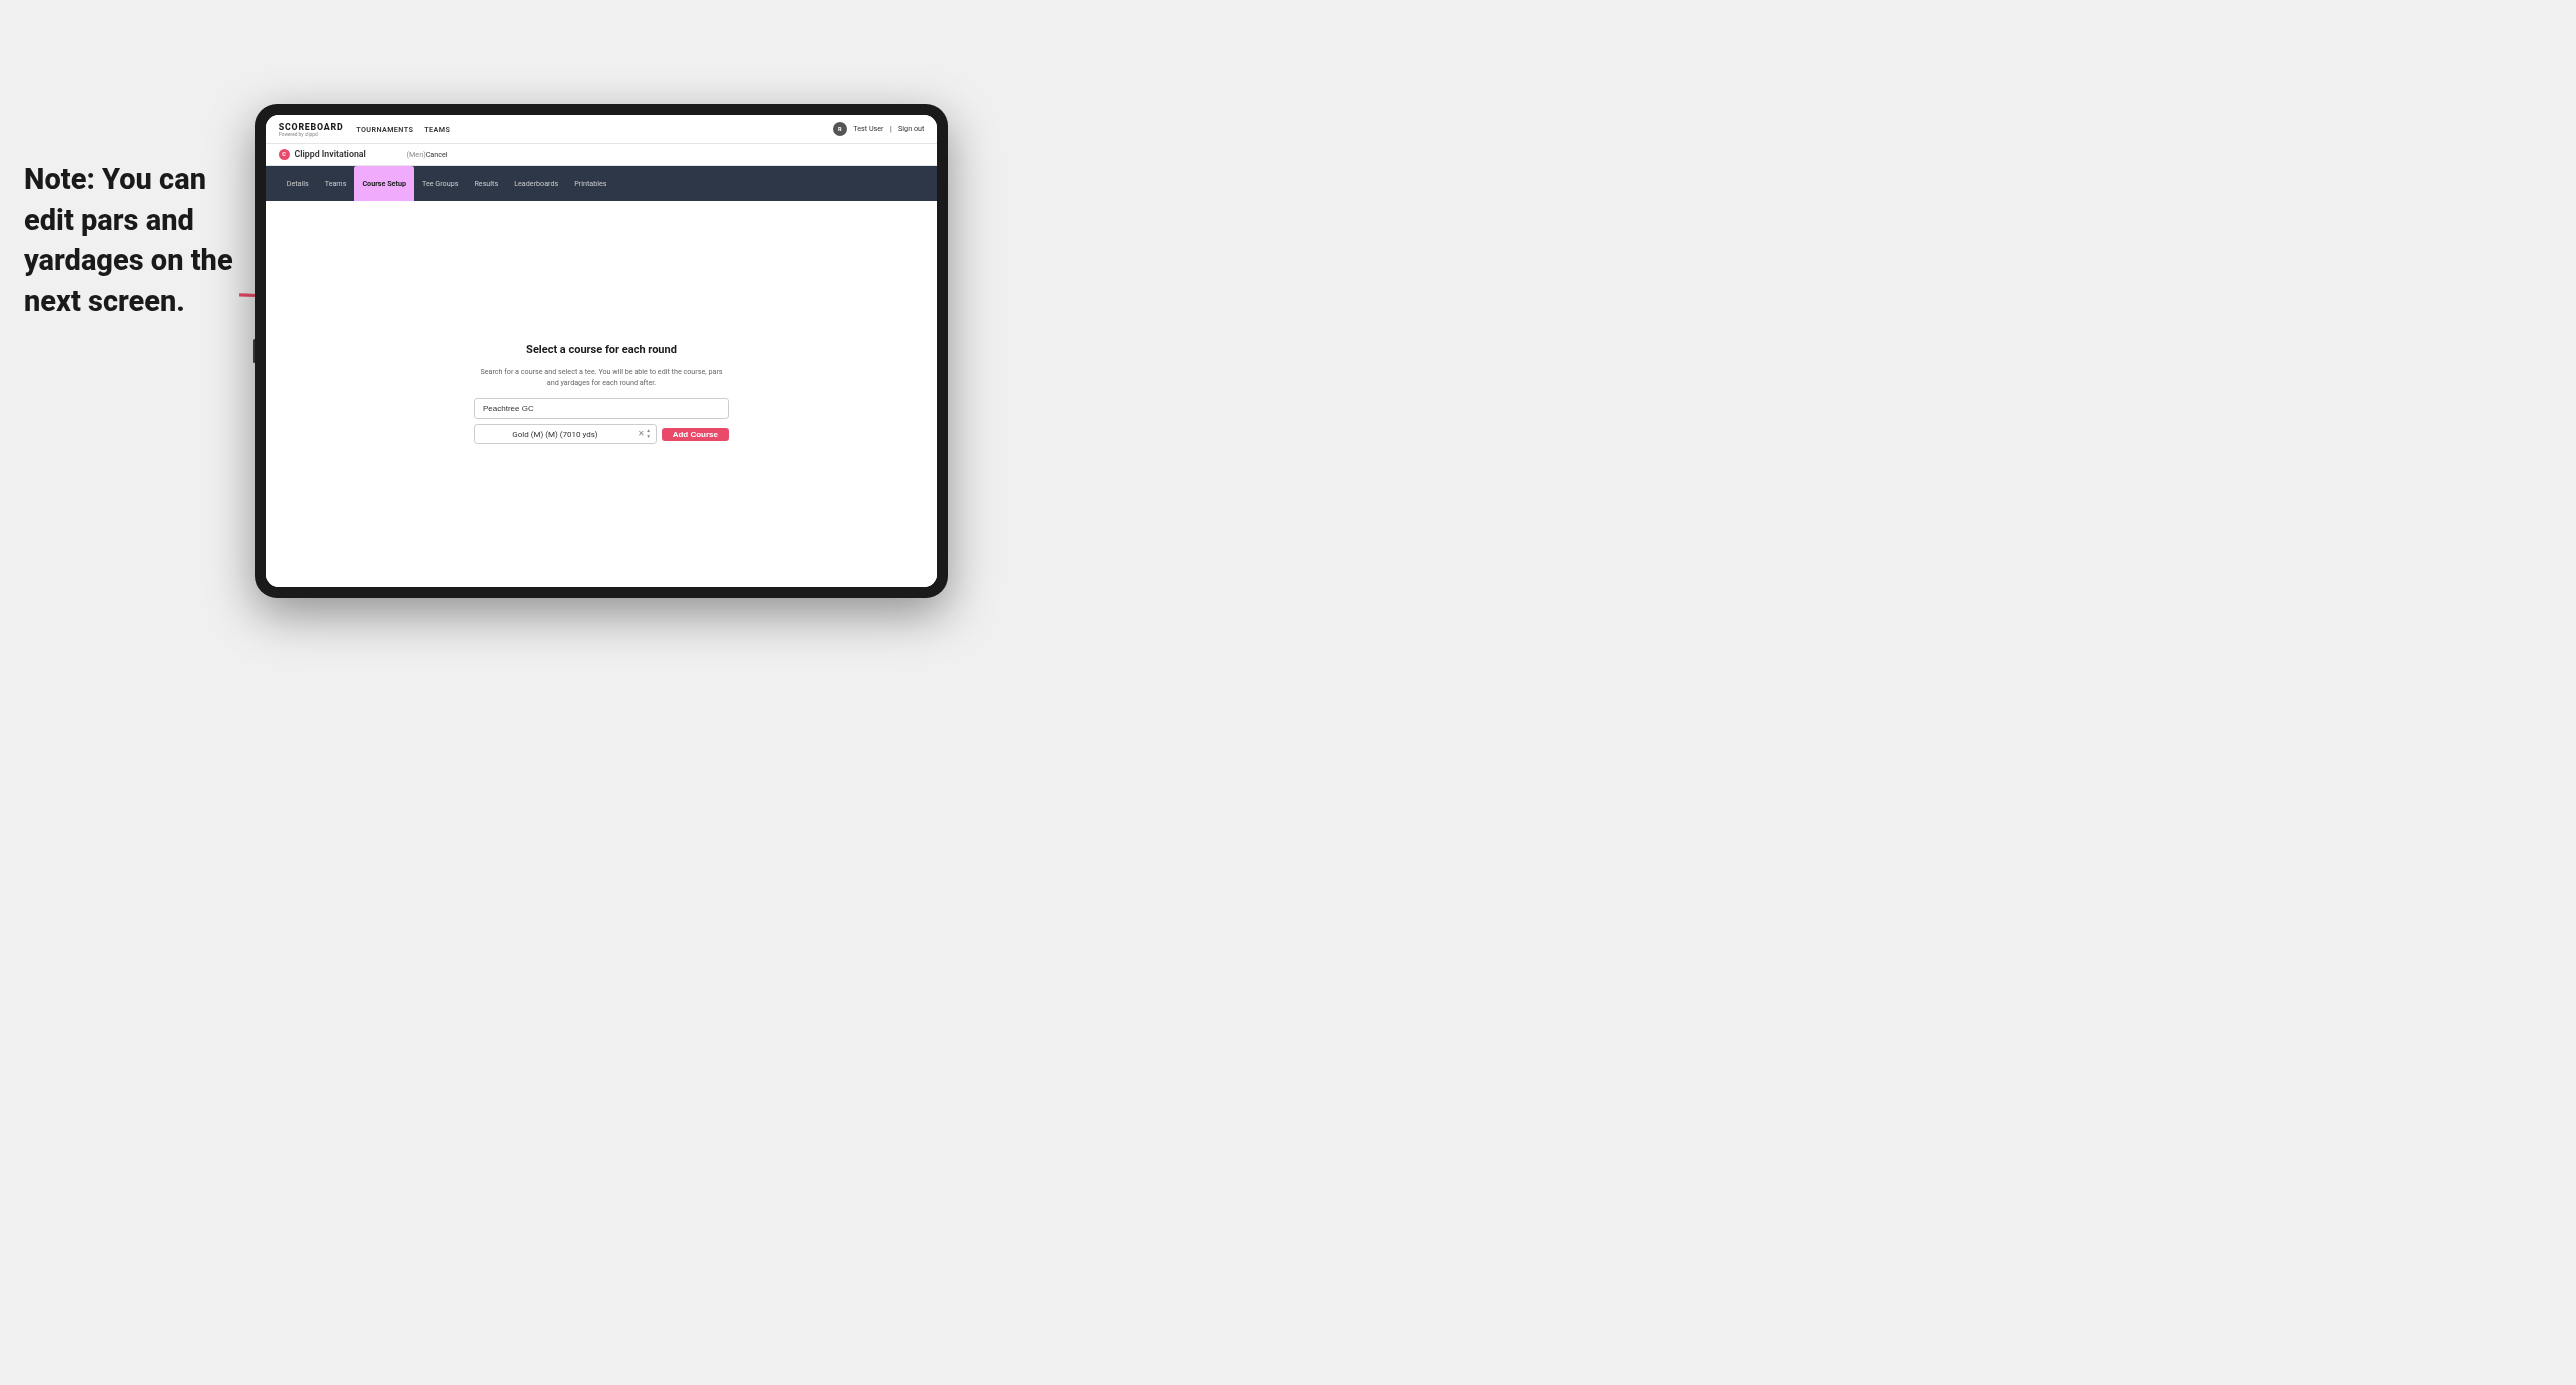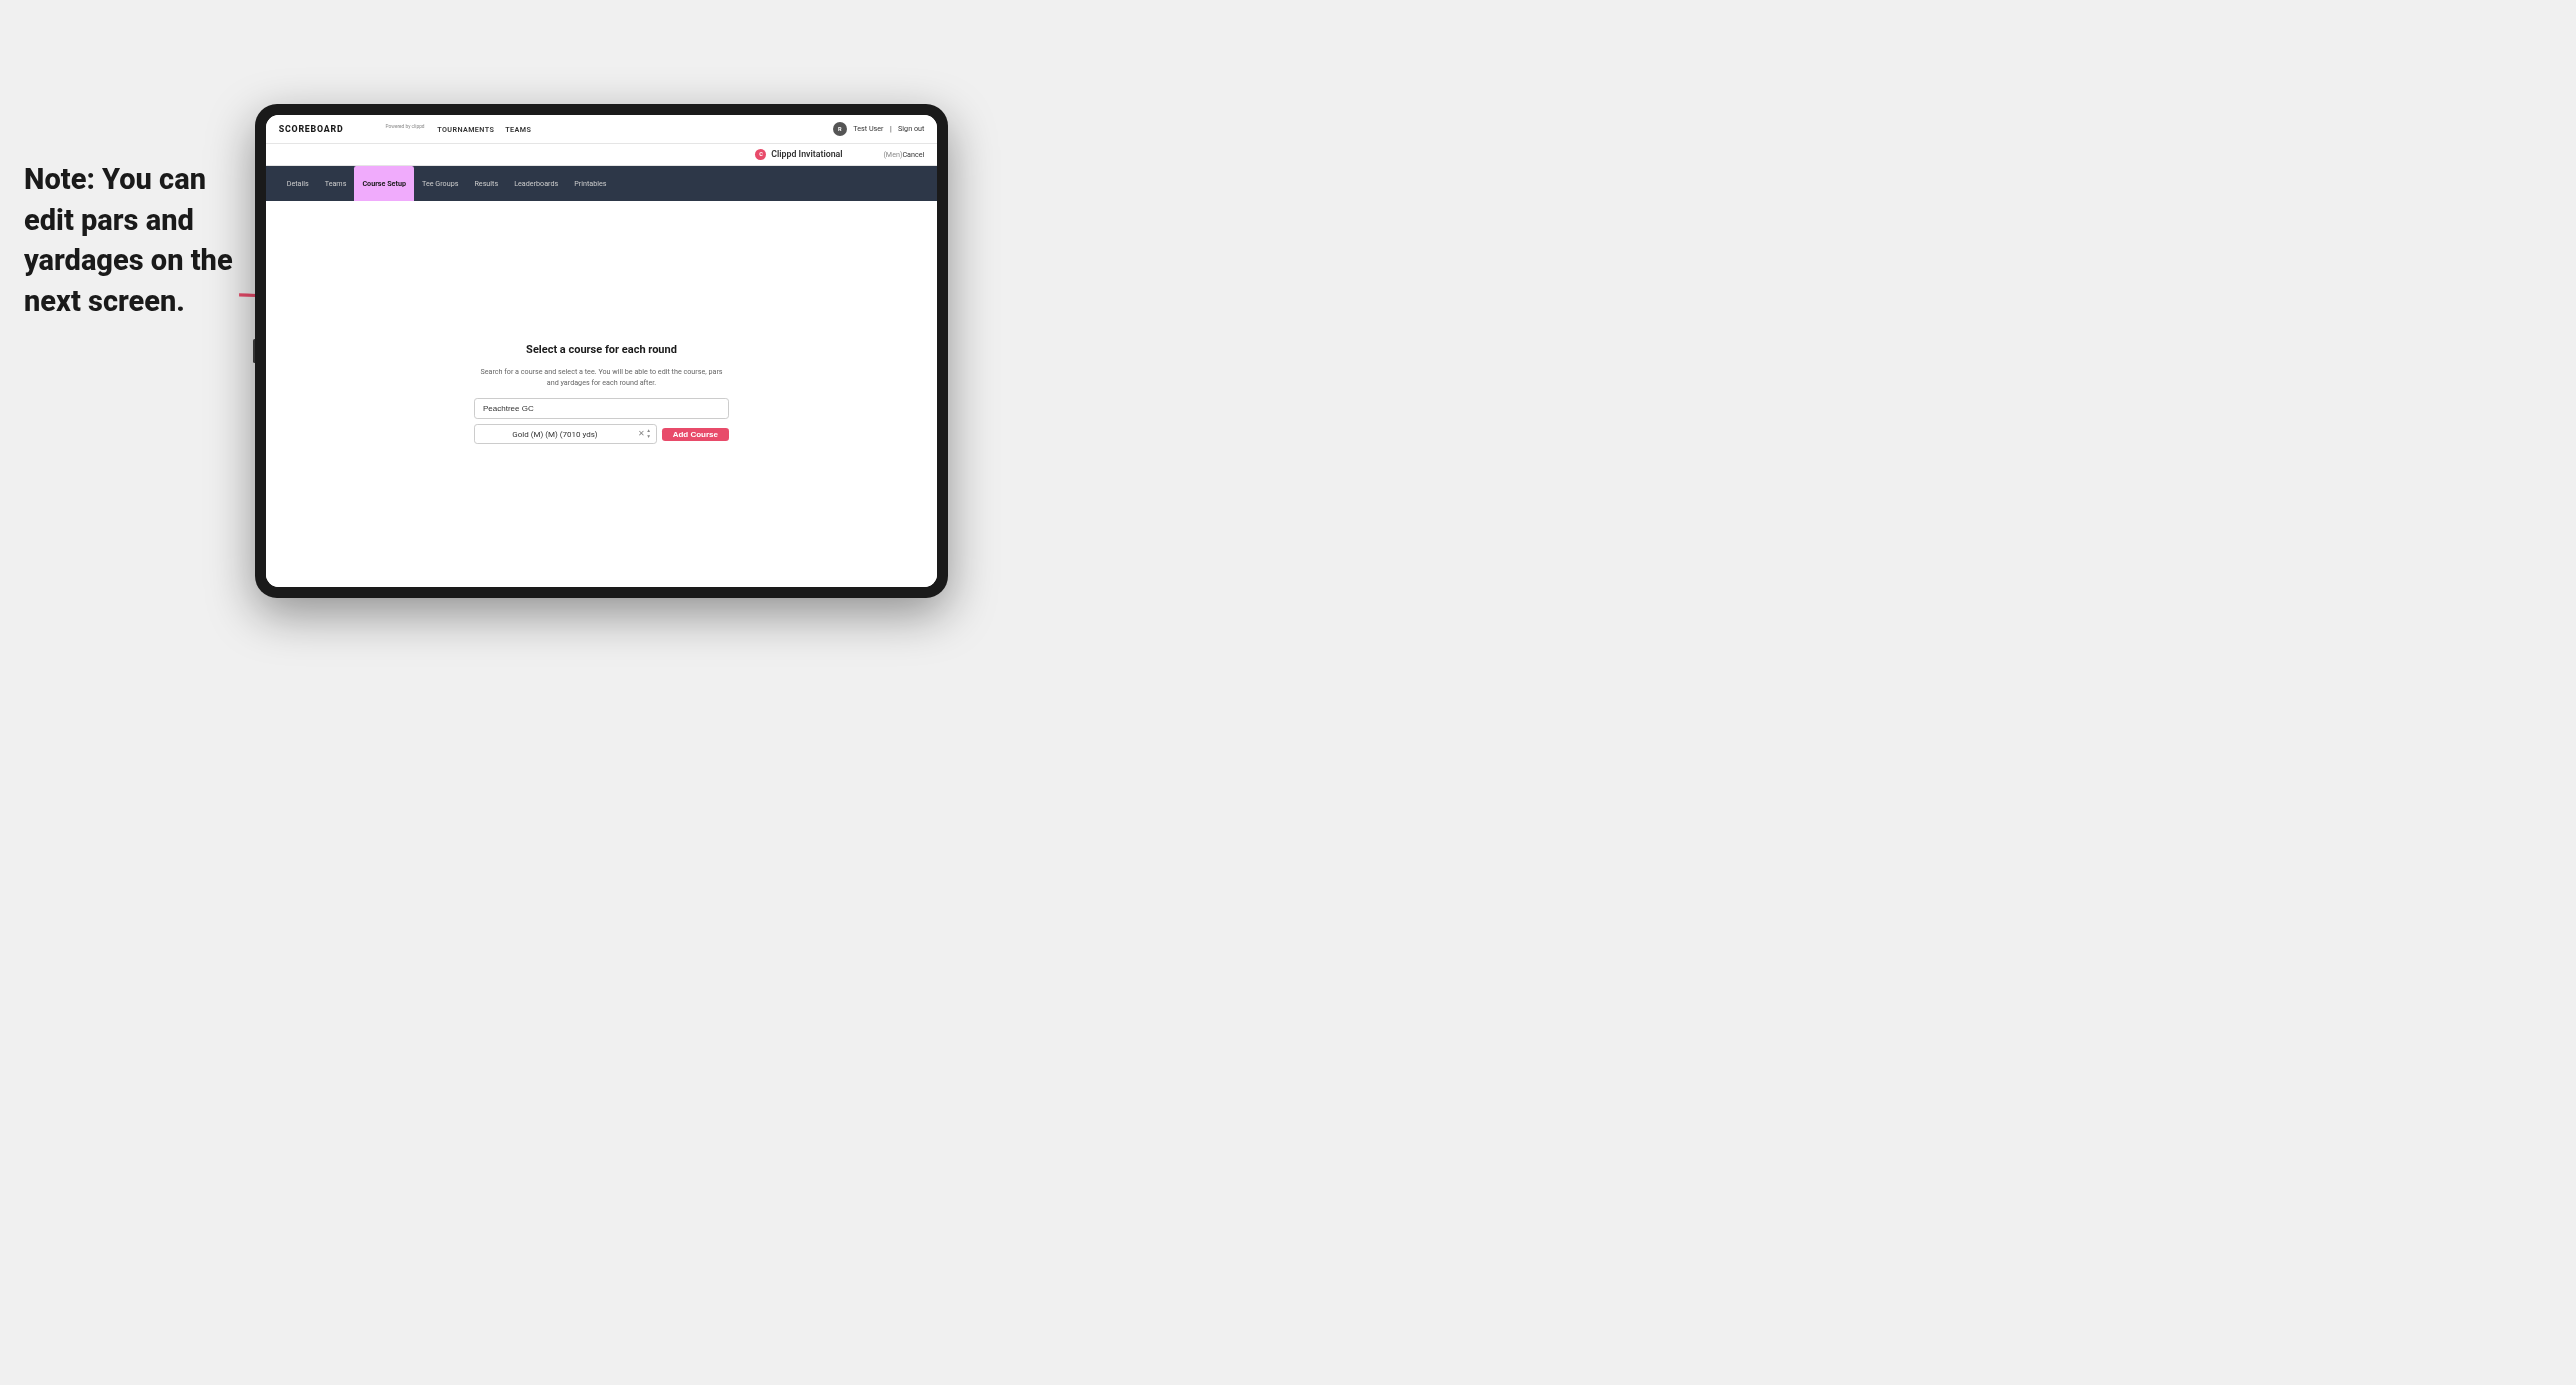--- a/index.html
+++ b/index.html
@@ -83,22 +83,21 @@
     }
 
     .navbar-left {
       display: flex;
       align-items: center;
       gap: 12.7px;
     }
 
     .logo {
       display: flex;
-      flex-direction: row;
-      gap: 42px;
+      flex-direction: column;
     }
 
     .logo-main {
       font-size: 8.8px;
       font-weight: 800;
       letter-spacing: 0.8px;
       color: #1a1a1a;
       text-transform: uppercase;
     }
 
@@ -145,21 +144,21 @@
     .sign-out {
       color: #333;
       cursor: pointer;
     }
 
     
     .tournament-header {
       padding: 4.8px 12.7px;
       display: flex;
       align-items: center;
-      justify-content: flex-end;
+      justify-content: flex-start;
       border-bottom: 0.8px solid #e5e5e5;
       flex-shrink: 0;
     }
 
     .tournament-title {
       display: flex;
       align-items: center;
       gap: 4.8px;
     }
 

